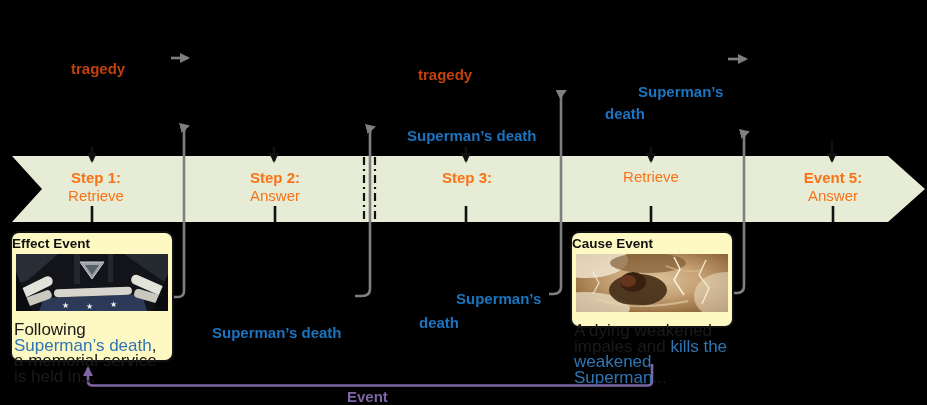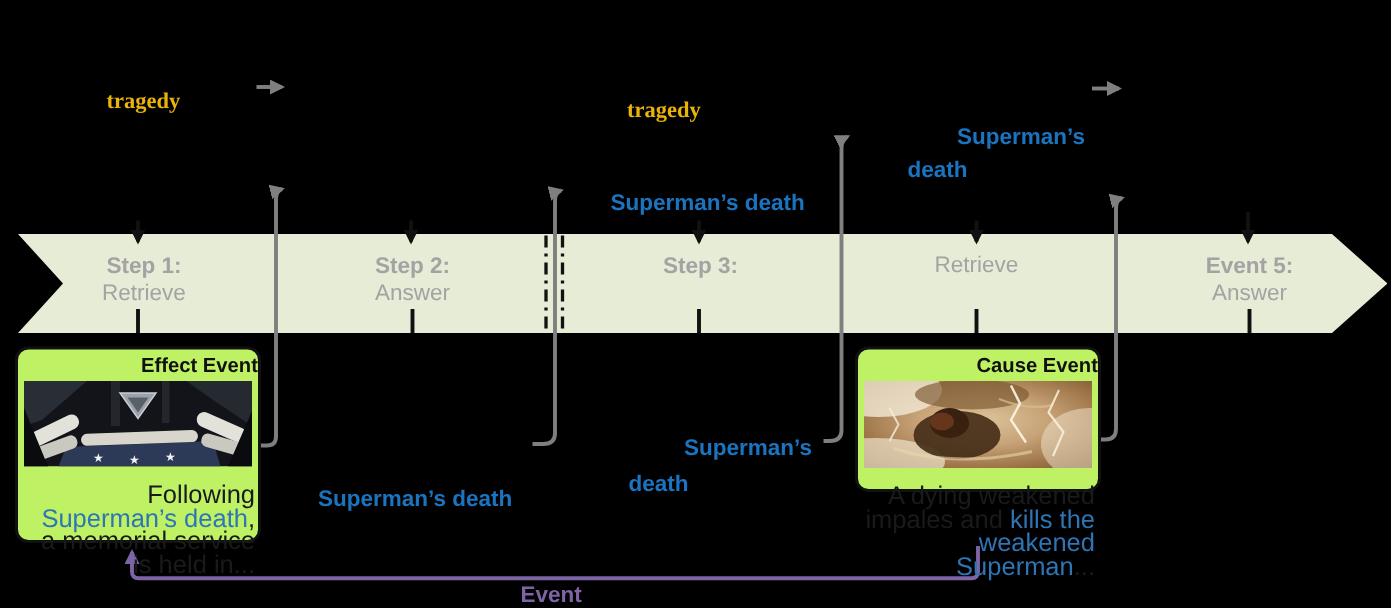--- a/index.html
+++ b/index.html
@@ -4,34 +4,34 @@
 <style>
   html,body{margin:0;padding:0;background:#000;}
   .stage{position:relative;width:927px;height:405px;background:#000;
          font-family:"Liberation Sans",sans-serif;overflow:hidden;}
 
   
   .banner{position:absolute;left:12px;top:156px;width:913px;height:66px;
           background:#e6ecd5;z-index:1;
           clip-path:polygon(0 0,876px 0,913px 33px,876px 66px,0 66px,30px 33px);}
 
-  .step{position:absolute;top:168px;width:130px;text-align:center;z-index:3;color:#a3a3a3;}
+  .step{position:absolute;top:168px;width:130px;text-align:center;z-index:3;color:#f97316;}
   .step-title{font-weight:bold;font-size:15px;line-height:19px;}
   .step-action{font-size:15px;line-height:18px;}
 
   .ann{position:absolute;font-weight:bold;font-size:15px;line-height:17px;
        z-index:2;white-space:nowrap;}
-  .red{color:#eab308;font-family:Liberation Serif, serif;}
+  .red{color:#c2410c;}
   .blue{color:#1b74c0;}
   .purple{color:#7d64a5;}
 
   .overlay{position:absolute;left:0;top:0;z-index:2;}
 
-  .card{position:absolute;width:164px;background:#bef264;border:2px solid #111;
-        border-radius:9px;z-index:3;text-align:right;box-sizing:border-box;}
+  .card{position:absolute;width:164px;background:#fef9c3;border:2px solid #111;
+        border-radius:9px;z-index:3;text-align:left;box-sizing:border-box;}
   .card-title{font-size:13.5px;font-weight:bold;line-height:16px;margin-top:3px;color:#111;}
   .card-img{display:block;margin:2px auto 0;}
   .card-caption{font-size:17px;line-height:15.5px;margin-top:11px;color:#1a1a1a;padding:0 2px;}
   .cap-blue{color:#2e75b5;}
 </style>
 </head>
 <body>
 
 <div class="stage">
 

